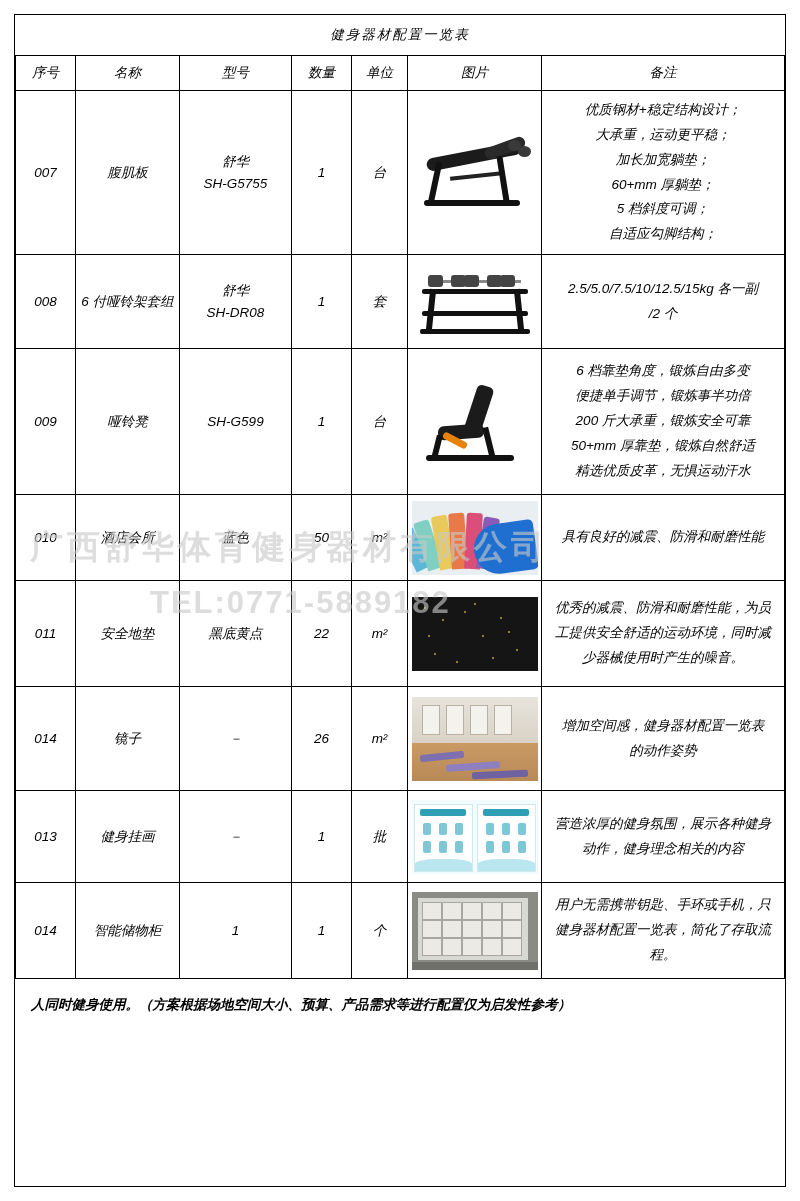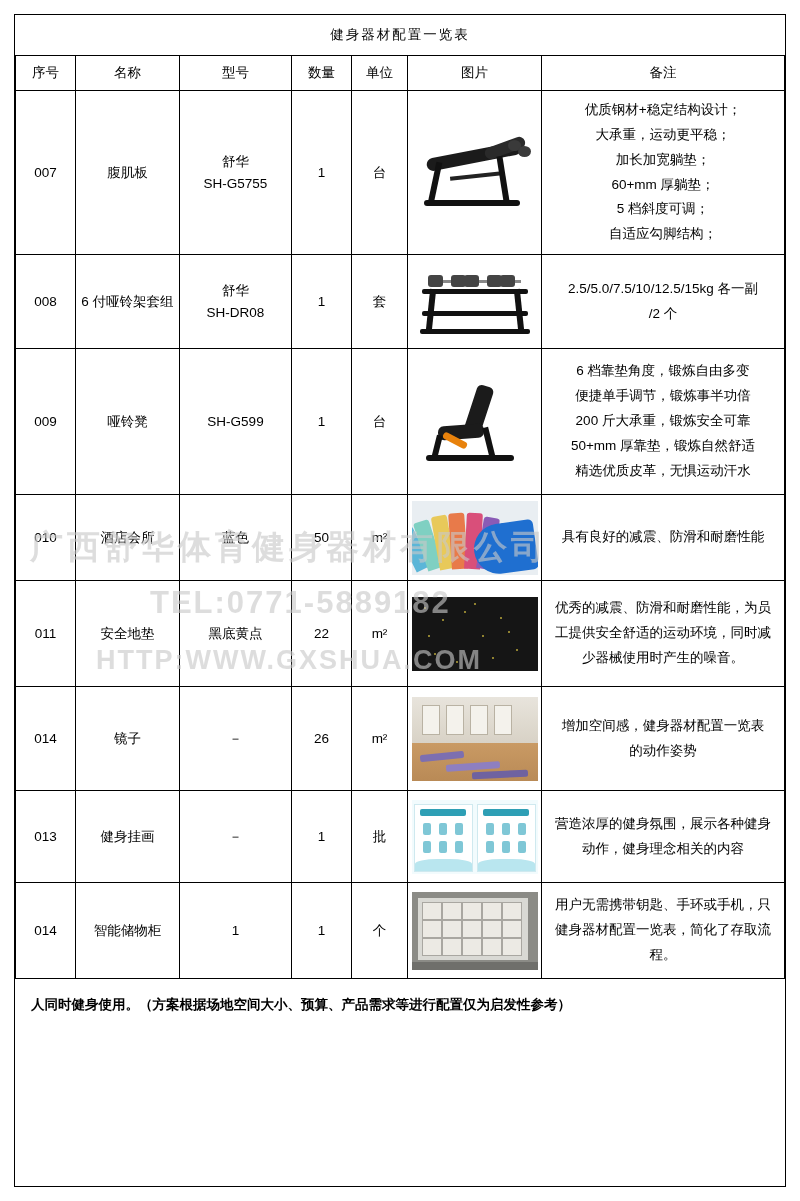--- a/index.html
+++ b/index.html
@@ -17,20 +17,21 @@
   }
   .page {
     position: absolute;
     left: 14px;
     top: 14px;
     width: 772px;
     height: 1173px;
     border: 1px solid #000;
     box-sizing: border-box;
     background: #fff;
+    font-style: italic;
   }
   table.main {
     width: 100%;
     border-collapse: collapse;
     table-layout: fixed;
   }
   table.main td, table.main th {
     border: 1px solid #000;
     padding: 0;
     vertical-align: middle;
@@ -494,14 +495,13 @@
     </table>
 
   <div class="note">
     <div>人同时健身使用。（方案根据场地空间大小、预算、产品需求等进行配置仅为启发性参考）</div>
   </div>
 </div>
 
 <div class="wm">
   <div class="wm-1">广西舒华体育健身器材有限公司</div>
   <div class="wm-2">TEL:0771-5889182</div>
-  <div class="wm-3">HTTP:WWW.GXSHUA.COM</div>
 </div>
 
 </body></html>

